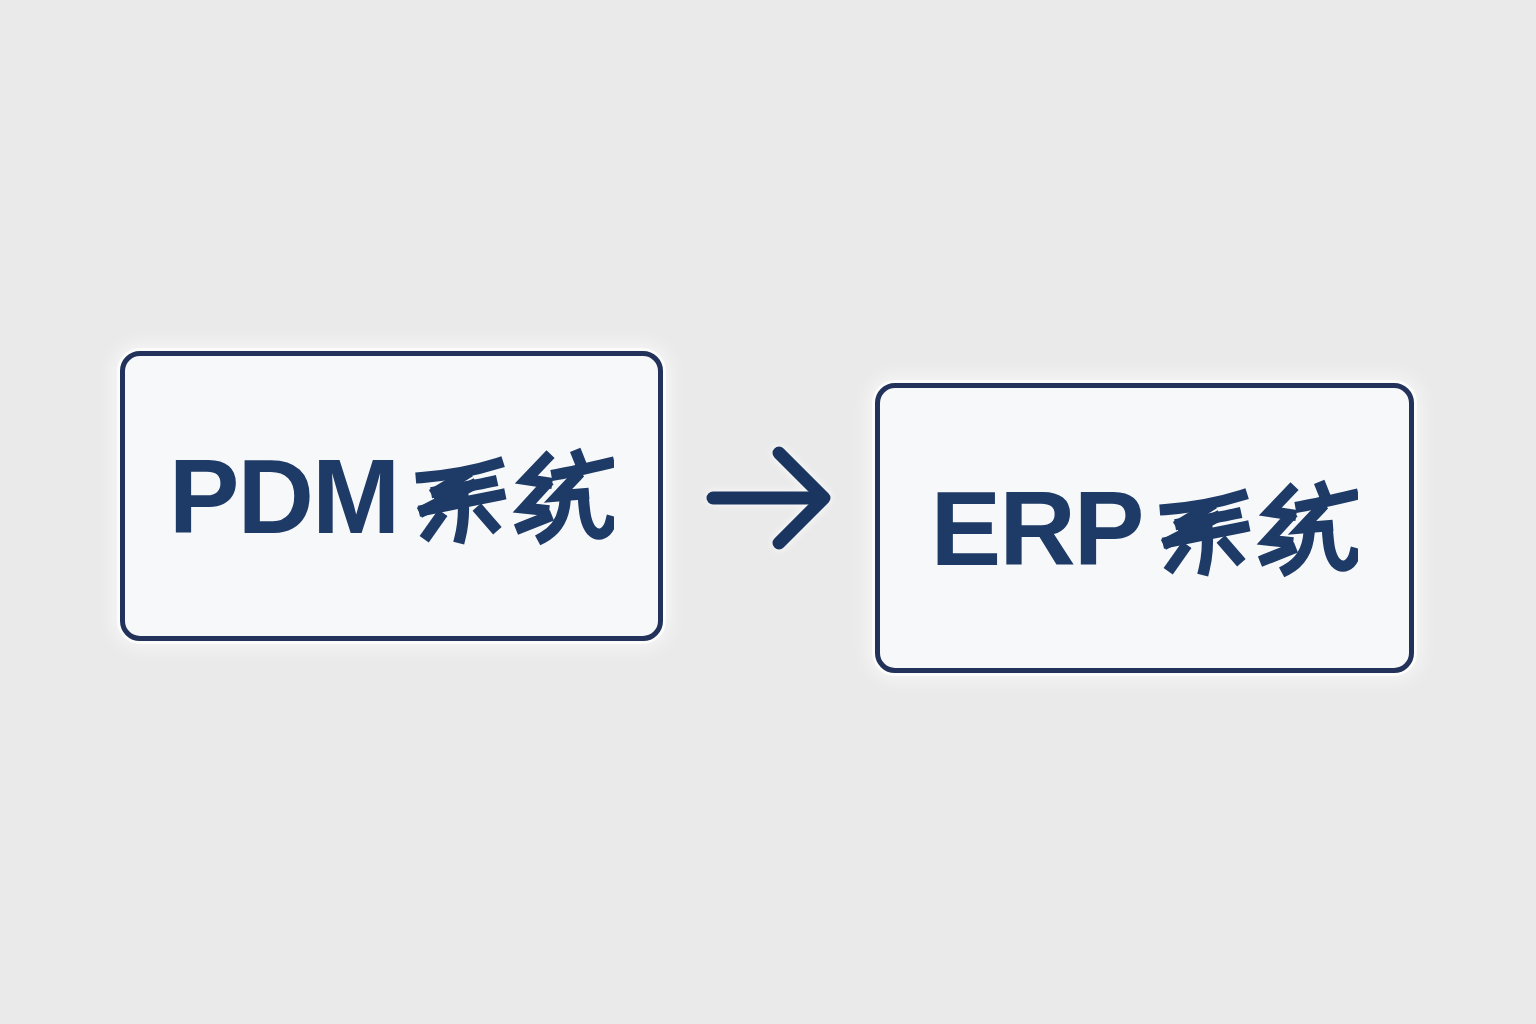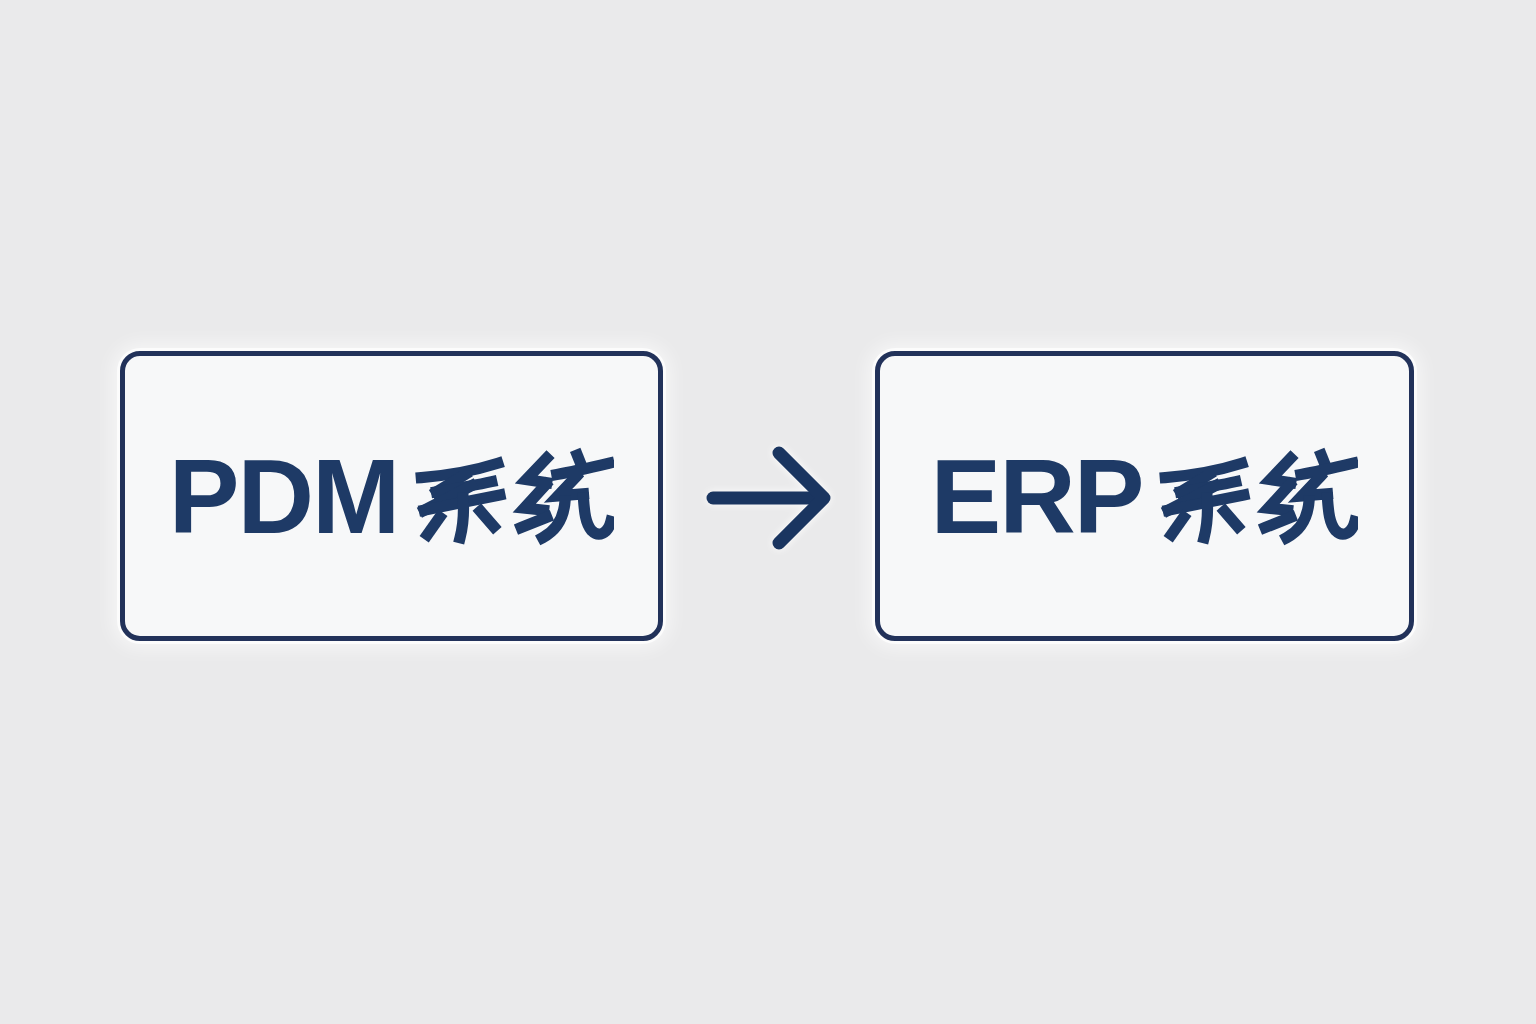--- a/index.html
+++ b/index.html
@@ -27,21 +27,21 @@
     height:290px;
     background:var(--box-fill);
     border:5px solid var(--navy-border);
     border-radius:20px;
     box-shadow:0 0 0 3px rgba(255,255,255,.75), 0 0 18px 8px rgba(255,255,255,.55);
     display:flex;
     align-items:center;
     justify-content:center;
   }
   .sys-box.left{left:120px;width:543px;}
-  .sys-box.right{left:875px;width:539px;}
+  .sys-box.right{left:875px;width:539px;margin-top:32px;}
   .box-label{
     display:flex;
     align-items:center;
     color:var(--navy-text);
   }
   .latin{
     font-size:106px;
     font-weight:700;
     letter-spacing:-2px;
     line-height:1;

